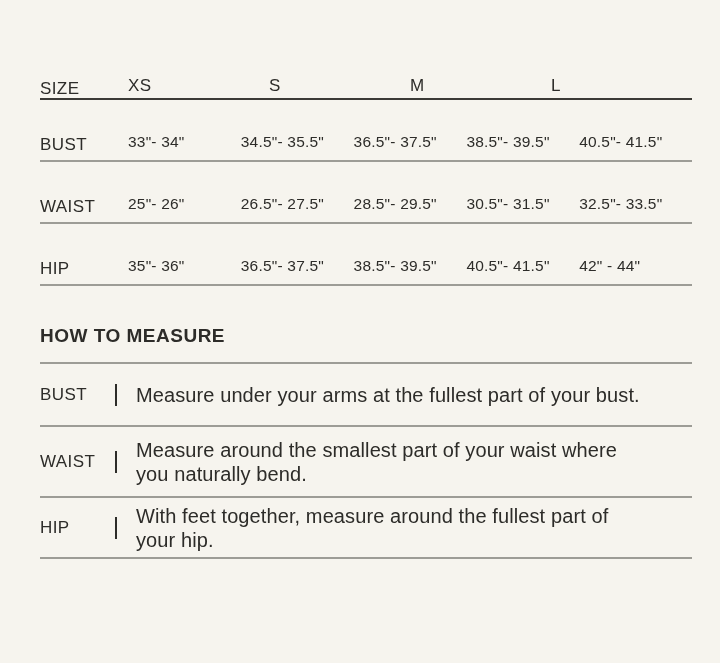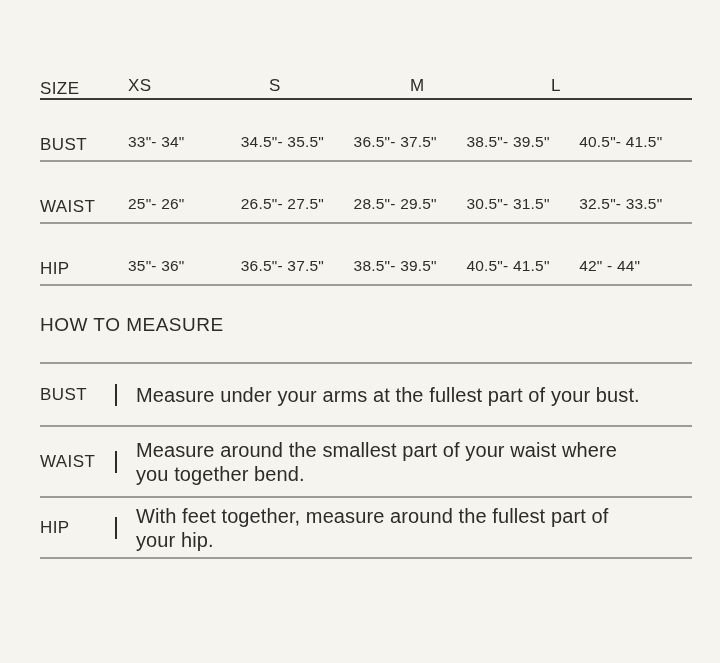--- a/index.html
+++ b/index.html
@@ -46,25 +46,25 @@
     font-size: 17px;
     font-weight: 500;
     letter-spacing: 0.4px;
   }
 
   
   .htm-head {
     height: 78px;
     display: flex;
     align-items: flex-end;
-    padding-bottom: 26px;
+    padding-bottom: 15px;
     border-bottom: 2px solid #9d9c96;
     font-size: 19px;
     letter-spacing: 0.5px;
-    font-weight: 400;
+    font-weight: 700;
   }
   .m-row {
     display: flex;
     align-items: center;
     border-bottom: 2px solid #9d9c96;
   }
   .m-row.h-bust  { height: 63px; }
   .m-row.h-waist { height: 71px; }
   .m-row.h-hip   { height: 61px; }
   .m-label {
@@ -135,21 +135,21 @@
 
     <div class="m-row h-bust">
       <div class="m-label">BUST</div>
       <div class="m-pipe"></div>
       <div class="m-desc">Measure under your arms at the fullest part of your bust.</div>
     </div>
 
     <div class="m-row h-waist">
       <div class="m-label">WAIST</div>
       <div class="m-pipe"></div>
-      <div class="m-desc">Measure around the smallest part of your waist where you together bend.</div>
+      <div class="m-desc">Measure around the smallest part of your waist where you naturally bend.</div>
     </div>
 
     <div class="m-row h-hip">
       <div class="m-label">HIP</div>
       <div class="m-pipe"></div>
       <div class="m-desc">With feet together, measure around the fullest part of your hip.</div>
     </div>
   </div>
 
 </div>

